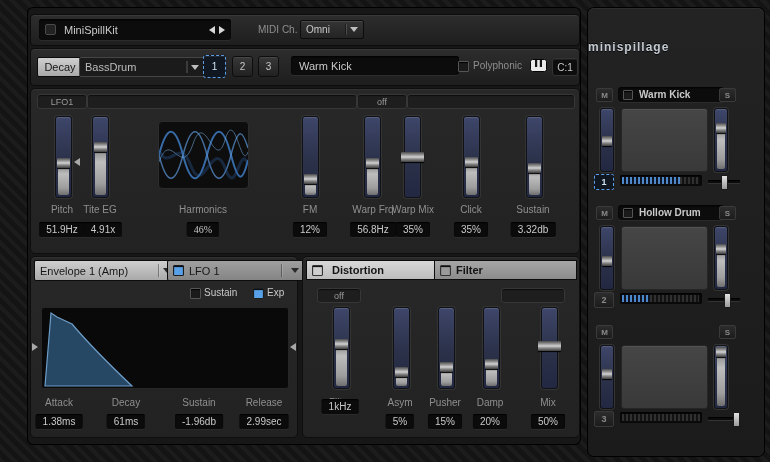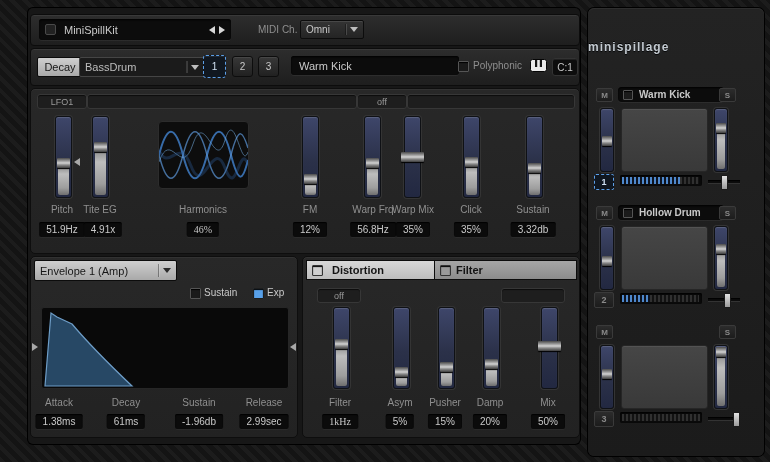--- a/index.html
+++ b/index.html
@@ -178,20 +178,26 @@
     <span class="pill" style="left:440px;top:133px;">35%</span>
     <span class="pill" style="left:502px;top:133px;">3.32db</span>
   </div>
 
   <div class="panel" style="left:2px;top:248px;width:266px;height:180px;">
     <div class="dd dd-light" style="left:3px;top:3px;width:131px;height:19px;">
       <span>Envelope 1 (Amp)</span>
       <span class="dd-div"></span>
       <span class="arr-dn"></span>
     </div>
+    <div class="dd dd-mid" style="left:136px;top:3px;width:126px;height:19px;gap:5px;">
+      <span class="cb blue"></span>
+      <span>LFO 1</span>
+      <span class="dd-div"></span>
+      <span class="arr-dn"></span>
+    </div>
     <span class="abs cb" style="left:159px;top:31px;"></span>
     <span class="abs" style="left:173px;top:30px;color:#c9c9c9;font-size:10px;">Sustain</span>
     <span class="abs cb blue" style="left:222px;top:31px;"></span>
     <span class="abs" style="left:236px;top:30px;color:#c9c9c9;font-size:10px;">Exp</span>
 
     <div class="abs" style="left:10px;top:50px;width:246px;height:80px;background:#090909;border:1px solid #262626;border-radius:3px;overflow:hidden;">
       <svg width="246" height="80" viewBox="0 0 246 80">
         <path d="M3,78 L9,5 L15,9 L30,16 Q52,42 90,78 Z" fill="#2c5070" opacity="0.9" stroke="#79aedd" stroke-width="1.2"></path>
       </svg>
     </div>
@@ -241,21 +247,21 @@
     </div>
     <div class="vslider" style="left:238px;top:50px;height:80px;">
       <div class="vs-handle tabs" style="top:calc(48% - 5px);"></div>
     </div>
 
     <span class="plabel" style="left:37px;top:140px;">Filter</span>
     <span class="plabel" style="left:97px;top:140px;">Asym</span>
     <span class="plabel" style="left:142px;top:140px;">Pusher</span>
     <span class="plabel" style="left:187px;top:140px;">Damp</span>
     <span class="plabel" style="left:245px;top:140px;">Mix</span>
-    <span class="pill" style="left:37px;top:157px;font-family:Liberation Serif, serif;">1kHz</span>
+    <span class="pill" style="left:37px;top:142px;">1kHz</span>
     <span class="pill" style="left:97px;top:157px;">5%</span>
     <span class="pill" style="left:142px;top:157px;">15%</span>
     <span class="pill" style="left:187px;top:157px;">20%</span>
     <span class="pill" style="left:245px;top:157px;">50%</span>
   </div>
 </div>
 
 <div class="abs side-slab">
   <div class="logo" style="top:32px;">minispillage</div>
 

